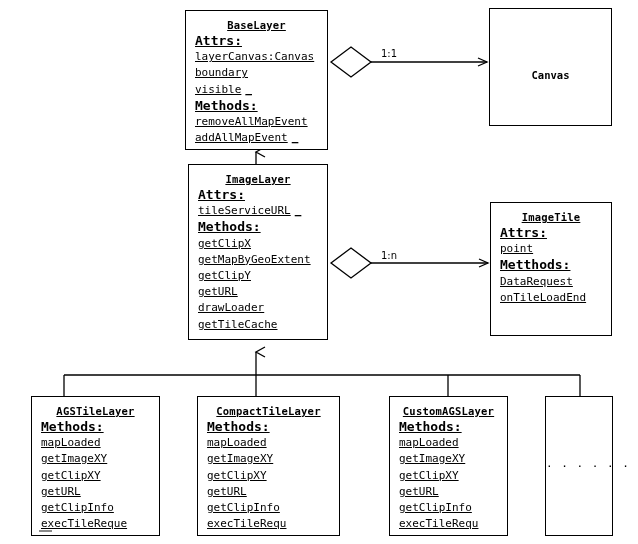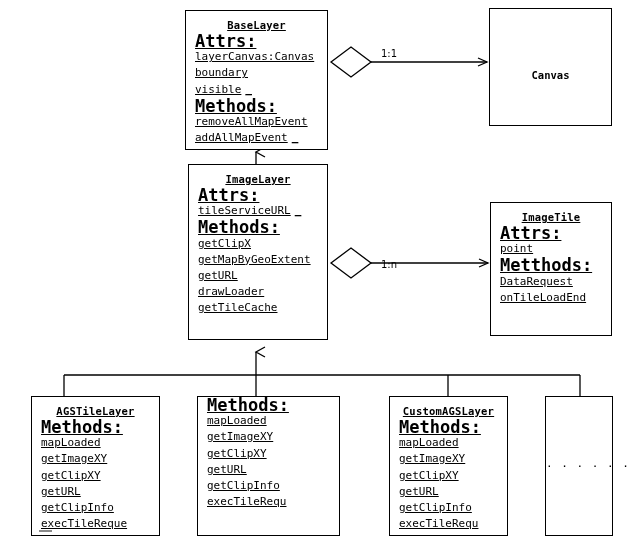--- a/index.html
+++ b/index.html
@@ -31,21 +31,21 @@
     text-align: center;
     font-weight: bold;
     font-size: 10.5px;
     letter-spacing: 0.2px;
     line-height: 16px;
     padding-top: 6px;
     white-space: nowrap;
   }
   .uml-section {
     font-weight: bold;
-    font-size: 17px;
+    font-size: 13px;
     line-height: 16.2px;
     padding-left: 9px;
     white-space: nowrap;
   }
   .uml-member {
     font-weight: normal;
     font-size: 11px;
     line-height: 16.2px;
     padding-left: 9px;
     white-space: nowrap;
@@ -147,21 +147,21 @@
 
     <line class="wire" x1="64" y1="375" x2="580" y2="375"></line>
 
     <line class="wire" x1="64" y1="375" x2="64" y2="396"></line>
     <line class="wire" x1="256" y1="375" x2="256" y2="396"></line>
     <line class="wire" x1="448" y1="375" x2="448" y2="396"></line>
     <line class="wire" x1="580" y1="375" x2="580" y2="396"></line>
   </svg>
 
   <div class="mult-label" style="left:381px; top:48px;">1:1</div>
-  <div class="mult-label" style="left:381px; top:250px;margin-top:9px;">1:n</div>
+  <div class="mult-label" style="left:381px; top:250px;">1:n</div>
 
   <div class="uml-box" style="left:185px; top:10px; width:143px; height:140px;">
     <div class="uml-title">BaseLayer</div>
     <div class="uml-section">Attrs:</div>
     <div class="uml-member">
       <span>layerCanvas:Canvas</span><span class="tail"></span>
     </div>
     <div class="uml-member">
       <span>boundary</span><span class="tail"></span>
     </div>
@@ -183,20 +183,21 @@
 
   <div class="uml-box" style="left:188px; top:164px; width:140px; height:176px;">
     <div class="uml-title">ImageLayer</div>
     <div class="uml-section">Attrs:</div>
     <div class="uml-member">
       <span>tileServiceURL</span><span class="tail">_</span>
     </div>
     <div class="uml-section">Methods:</div>
     <div class="uml-member">getClipX</div>
     <div class="uml-member">getMapByGeoExtent</div>
+    <div class="uml-member">getClipY</div>
     <div class="uml-member">getURL</div>
     <div class="uml-member">drawLoader</div>
     <div class="uml-member">getTileCache</div>
   </div>
 
   <div class="uml-box" style="left:490px; top:202px; width:122px; height:134px;">
     <div class="uml-title">ImageTile</div>
     <div class="uml-section">Attrs:</div>
     <div class="uml-member">point</div>
     <div class="uml-section">Metthods:</div>
@@ -210,20 +211,21 @@
     <div class="uml-member">mapLoaded</div>
     <div class="uml-member">getImageXY</div>
     <div class="uml-member">getClipXY</div>
     <div class="uml-member">getURL</div>
     <div class="uml-member">getClipInfo</div>
     <div class="uml-member">execTileReque</div>
   </div>
   <div class="stray-dash" style="left:39px; top:530px;"></div>
 
   <div class="uml-box" style="left:197px; top:396px; width:143px; height:140px;">
+    <div class="uml-title">CompactTileLayer</div>
     <div class="uml-section">Methods:</div>
     <div class="uml-member">mapLoaded</div>
     <div class="uml-member">getImageXY</div>
     <div class="uml-member">getClipXY</div>
     <div class="uml-member">getURL</div>
     <div class="uml-member">getClipInfo</div>
     <div class="uml-member">execTileRequ</div>
   </div>
 
   <div class="uml-box" style="left:389px; top:396px; width:119px; height:140px;">

